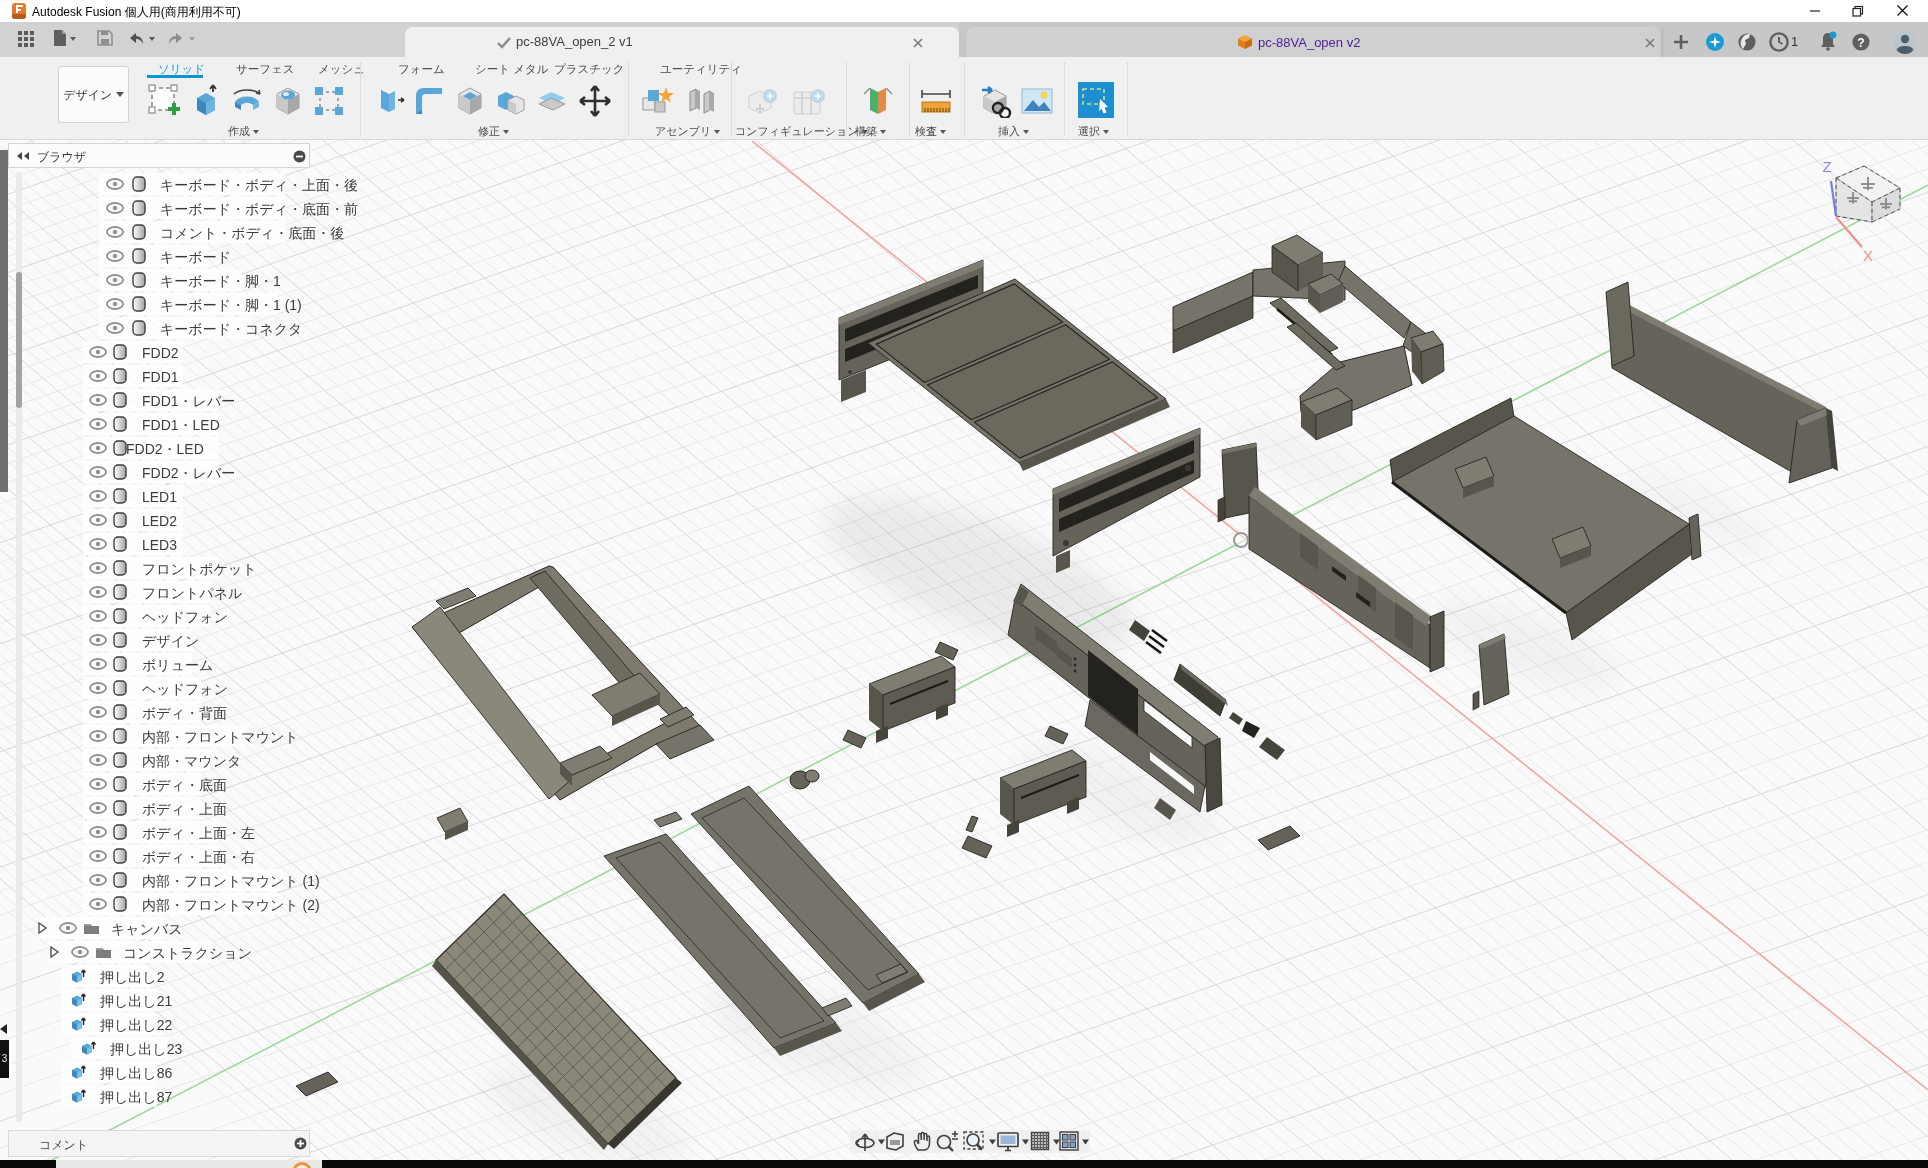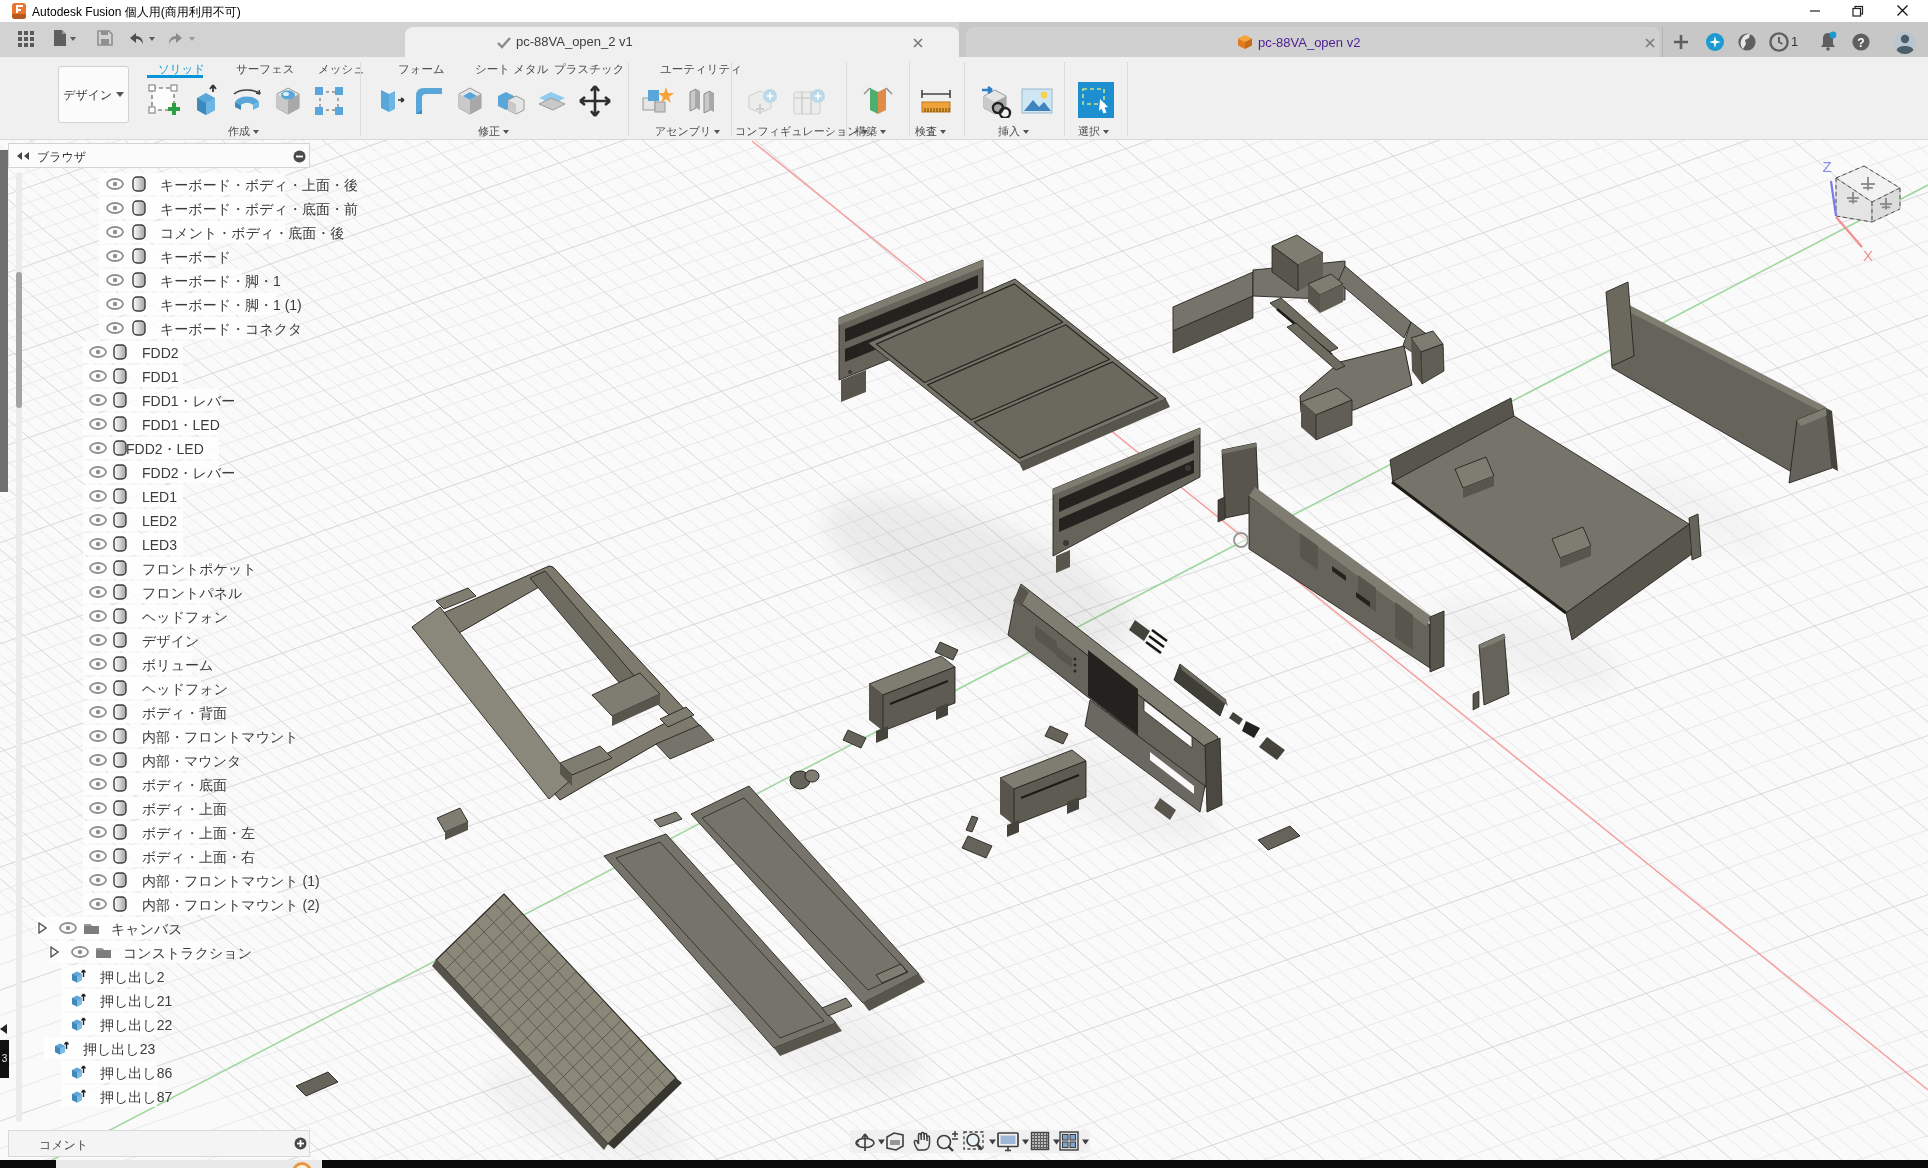--- a/index.html
+++ b/index.html
@@ -1318,21 +1318,21 @@
   </div>
 <div class="brow" style="left:61px;top:1013px;width:95.6px">
     <div style="position:absolute;left:8px;top:3px;line-height:0;"><svg width="17" height="17" viewBox="0 0 17 17" style="">
         <path d="M3 6 L8 3.5 L13 6 L13 12 L8 14.5 L3 12 Z" fill="#5aa7d8"></path>
         <path d="M3 6 L8 8.5 L8 14.5 L3 12 Z" fill="#3f88bb"></path>
         <path d="M8 8.5 L13 6 L13 12 L8 14.5 Z" fill="#79bce4"></path>
         <path d="M14.5 9 V2 M14.5 2 l-2 2.5 M14.5 2 l2 2.5" stroke="#222" stroke-width="1.4" fill="none"></path>
       </svg></div>
     <span class="brt" style="left:39px">押し出し22</span>
   </div>
-<div class="brow" style="left:44px;top:1037px;width:95.6px">
+<div class="brow" style="left:71px;top:1037px;width:95.6px">
     <div style="position:absolute;left:8px;top:3px;line-height:0;"><svg width="17" height="17" viewBox="0 0 17 17" style="">
         <path d="M3 6 L8 3.5 L13 6 L13 12 L8 14.5 L3 12 Z" fill="#5aa7d8"></path>
         <path d="M3 6 L8 8.5 L8 14.5 L3 12 Z" fill="#3f88bb"></path>
         <path d="M8 8.5 L13 6 L13 12 L8 14.5 Z" fill="#79bce4"></path>
         <path d="M14.5 9 V2 M14.5 2 l-2 2.5 M14.5 2 l2 2.5" stroke="#222" stroke-width="1.4" fill="none"></path>
       </svg></div>
     <span class="brt" style="left:39px">押し出し23</span>
   </div>
 <div class="brow" style="left:61px;top:1061px;width:95.6px">
     <div style="position:absolute;left:8px;top:3px;line-height:0;"><svg width="17" height="17" viewBox="0 0 17 17" style="">

